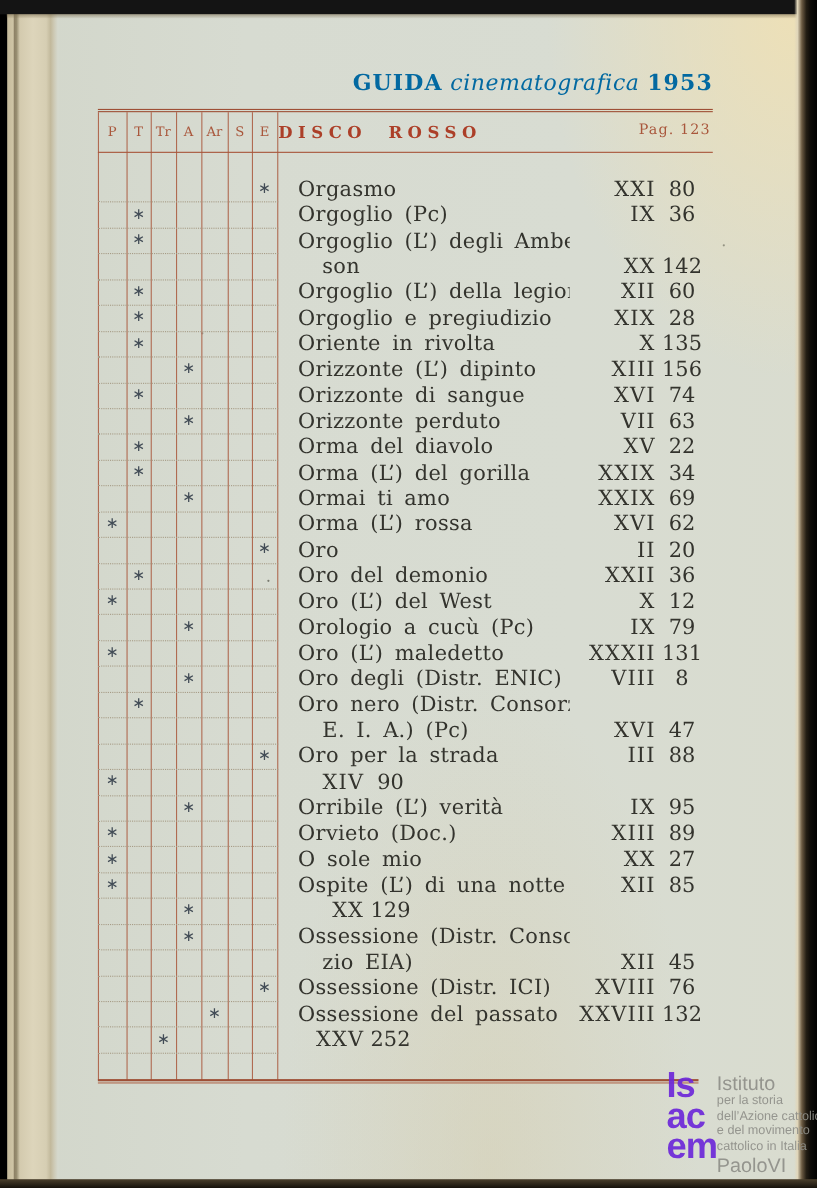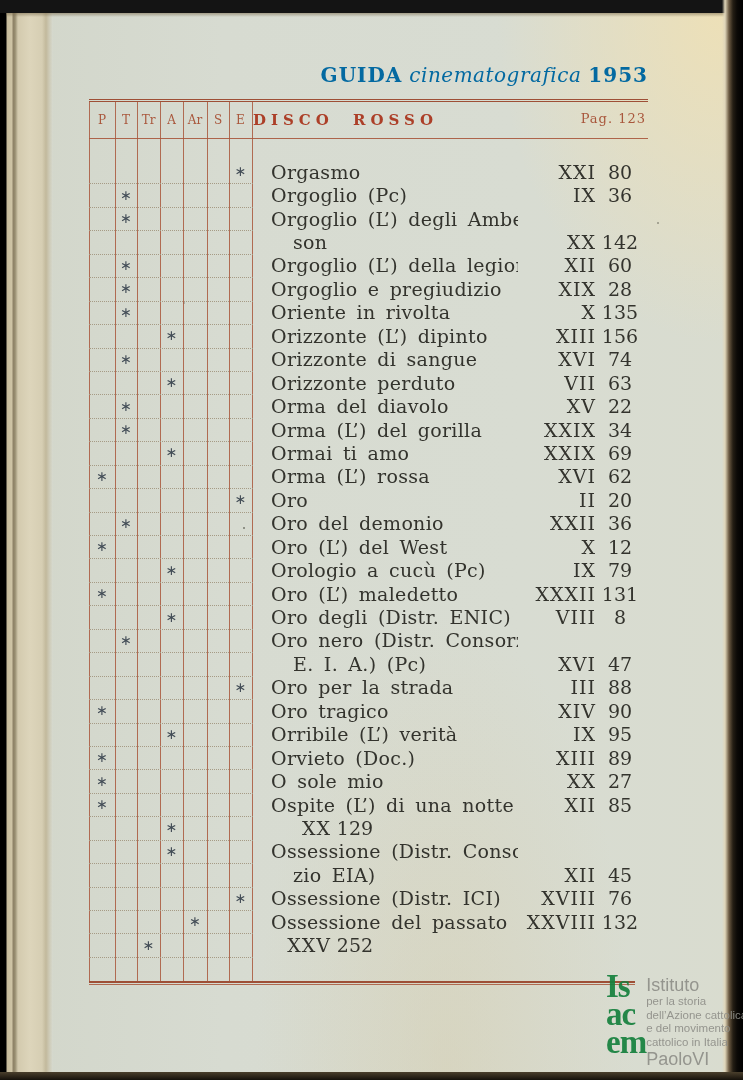--- a/index.html
+++ b/index.html
@@ -61,21 +61,21 @@
          white-space:nowrap;overflow:hidden;}
   .title.indent{padding-left:40px;}
   .vol{flex:0 0 78px;text-align:right;font-size:19px;letter-spacing:1px;}
   .pg{flex:0 0 48px;text-align:center;font-size:19px;margin-right:4px;}
 
   .bottom-rule{position:absolute;left:0;top:879px;width:546px;height:4px;box-sizing:border-box;
                border-top:2px solid #9e4f36;border-bottom:1px solid #b06a50;}
 
   
   .wm{position:absolute;left:606px;top:972px;width:135px;display:flex;opacity:.92;}
-  .wm .mono{font-family:Liberation Serif, serif;font-weight:bold;color:#15803d;
+  .wm .mono{font-family:Liberation Sans, sans-serif;font-weight:bold;color:#6d28d9;
             font-size:33px;line-height:28px;letter-spacing:-1px;width:56px;}
   .wm .txt{color:#8f8f89;font-family:"Liberation Sans","DejaVu Sans",sans-serif;padding-top:3px;}
   .wm .txt .big{font-size:18px;line-height:20px;}
   .wm .txt .sm{font-size:11.5px;line-height:13.5px;white-space:nowrap;}
 </style>
 </head>
 <body>
 
 <div id="stage">
   <div class="paper"></div>
@@ -464,21 +464,20 @@
         <div class="row">
           <div class="cells">
             <span class="mc c0">∗</span>
             <span class="mc c1"></span>
             <span class="mc c2"></span>
             <span class="mc c3"></span>
             <span class="mc c4"></span>
             <span class="mc c5"></span>
             <span class="mc c6"></span>
           </div>
-          <span class="title">Oro tragico</span>
           <span class="vol">XIV</span>
           <span class="pg">90</span>
         </div>
 
         <div class="row">
           <div class="cells">
             <span class="mc c0"></span>
             <span class="mc c1"></span>
             <span class="mc c2"></span>
             <span class="mc c3">∗</span>

